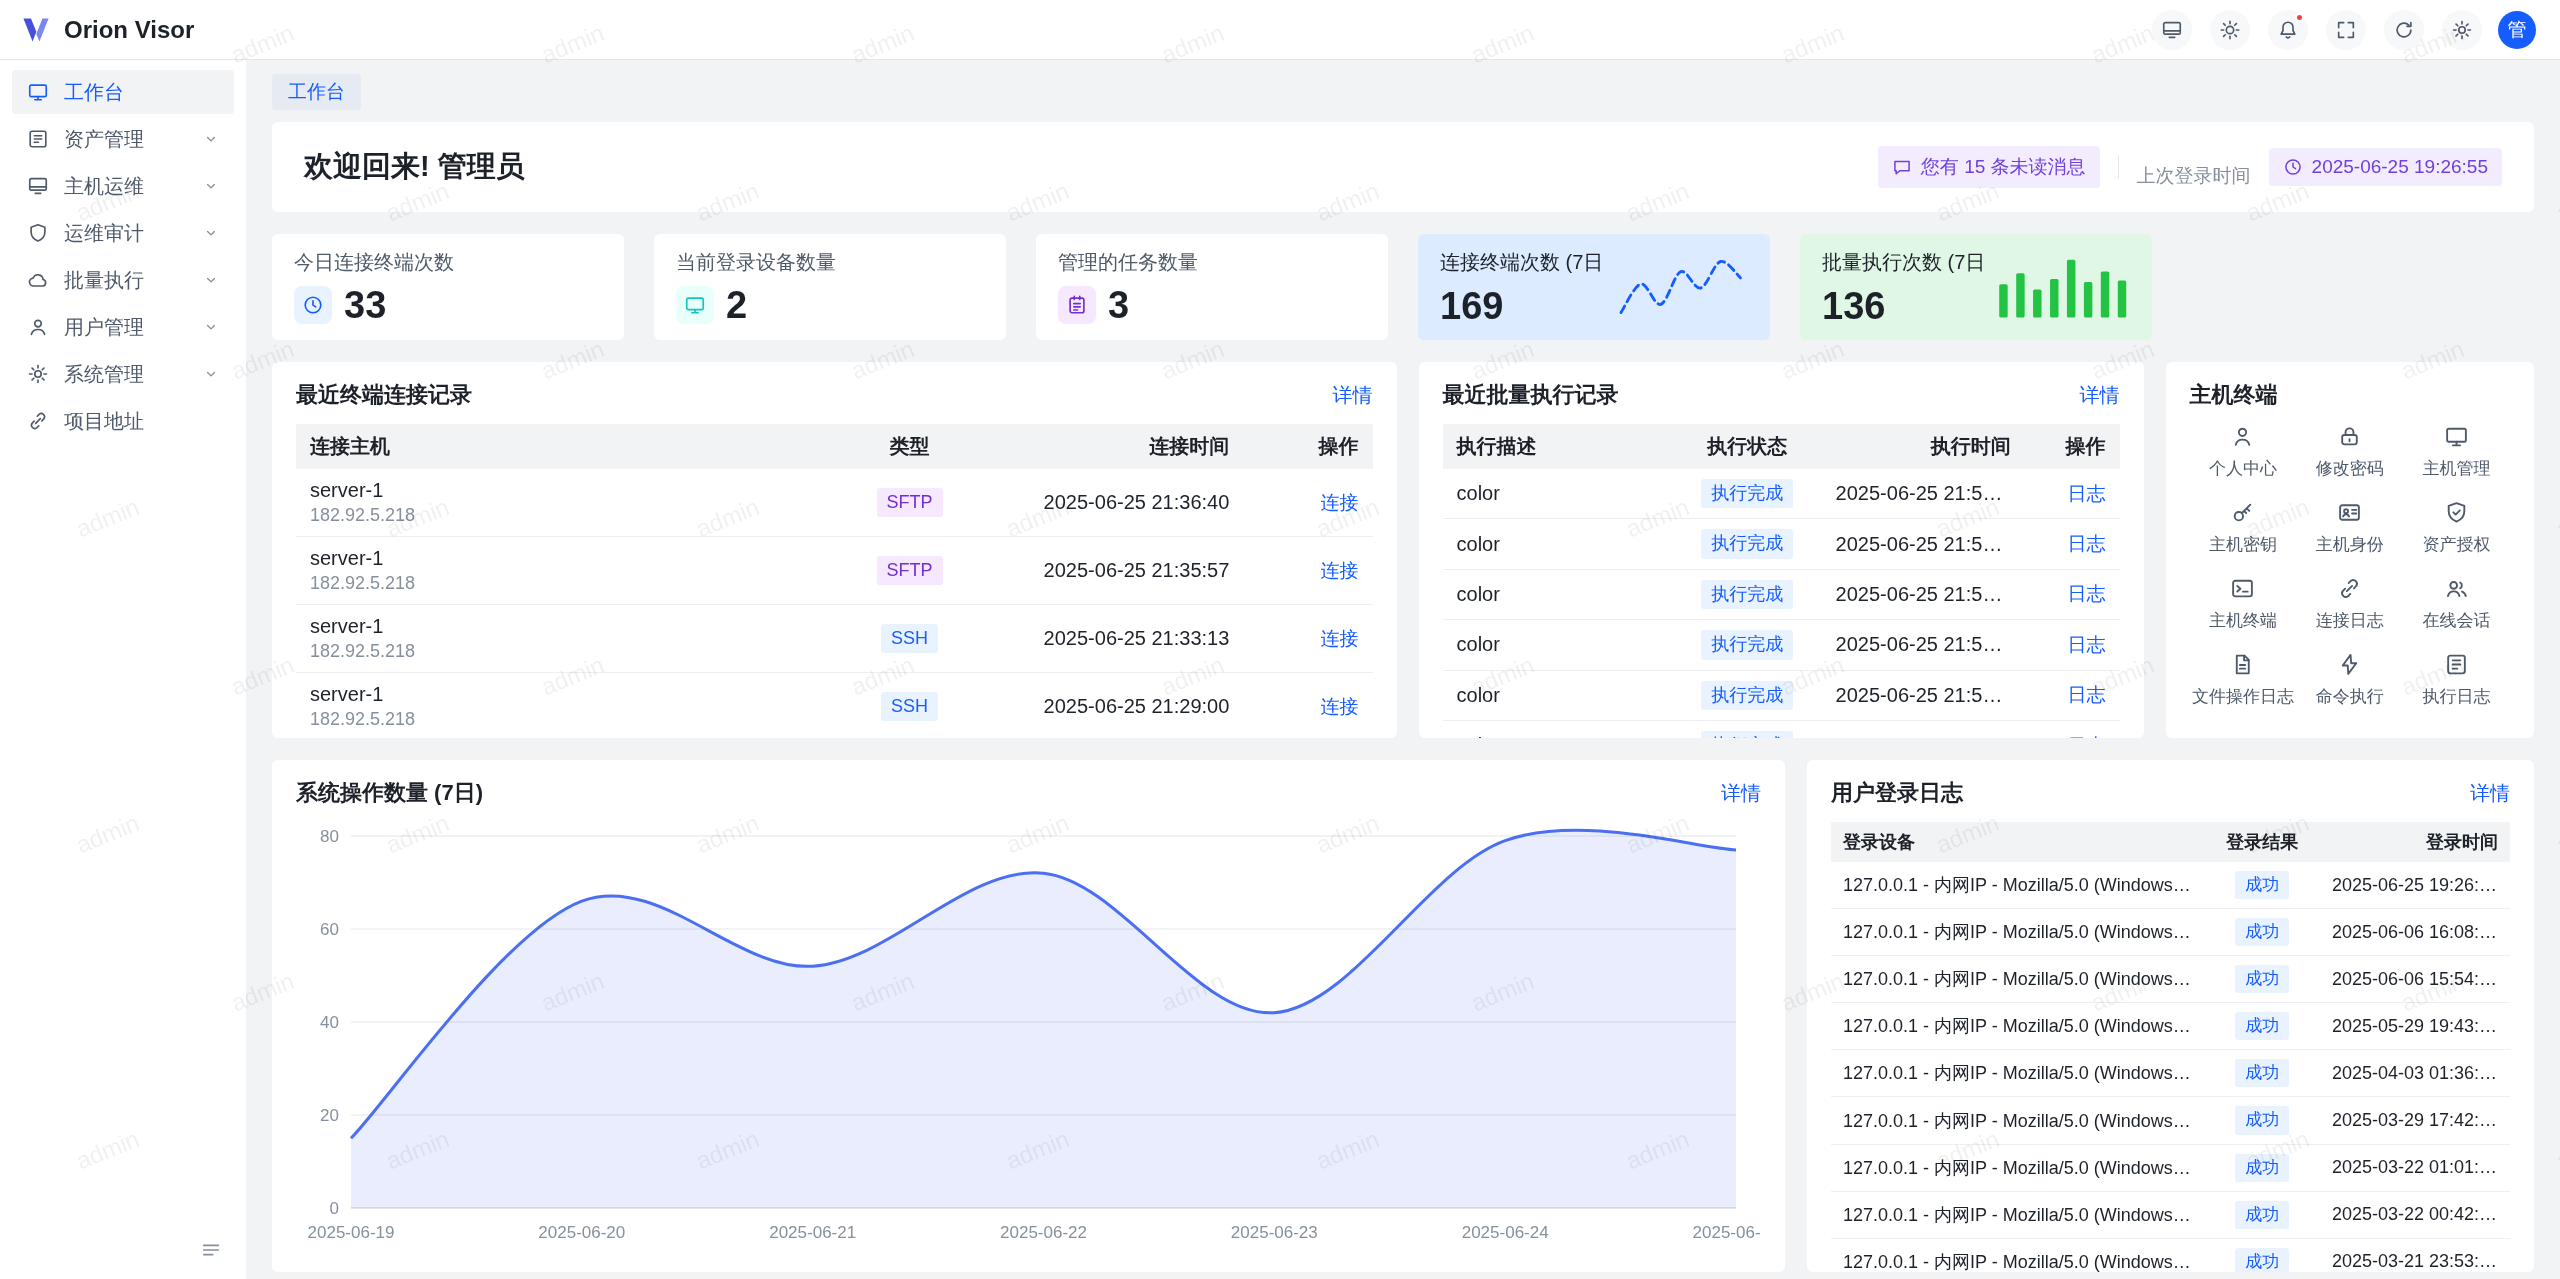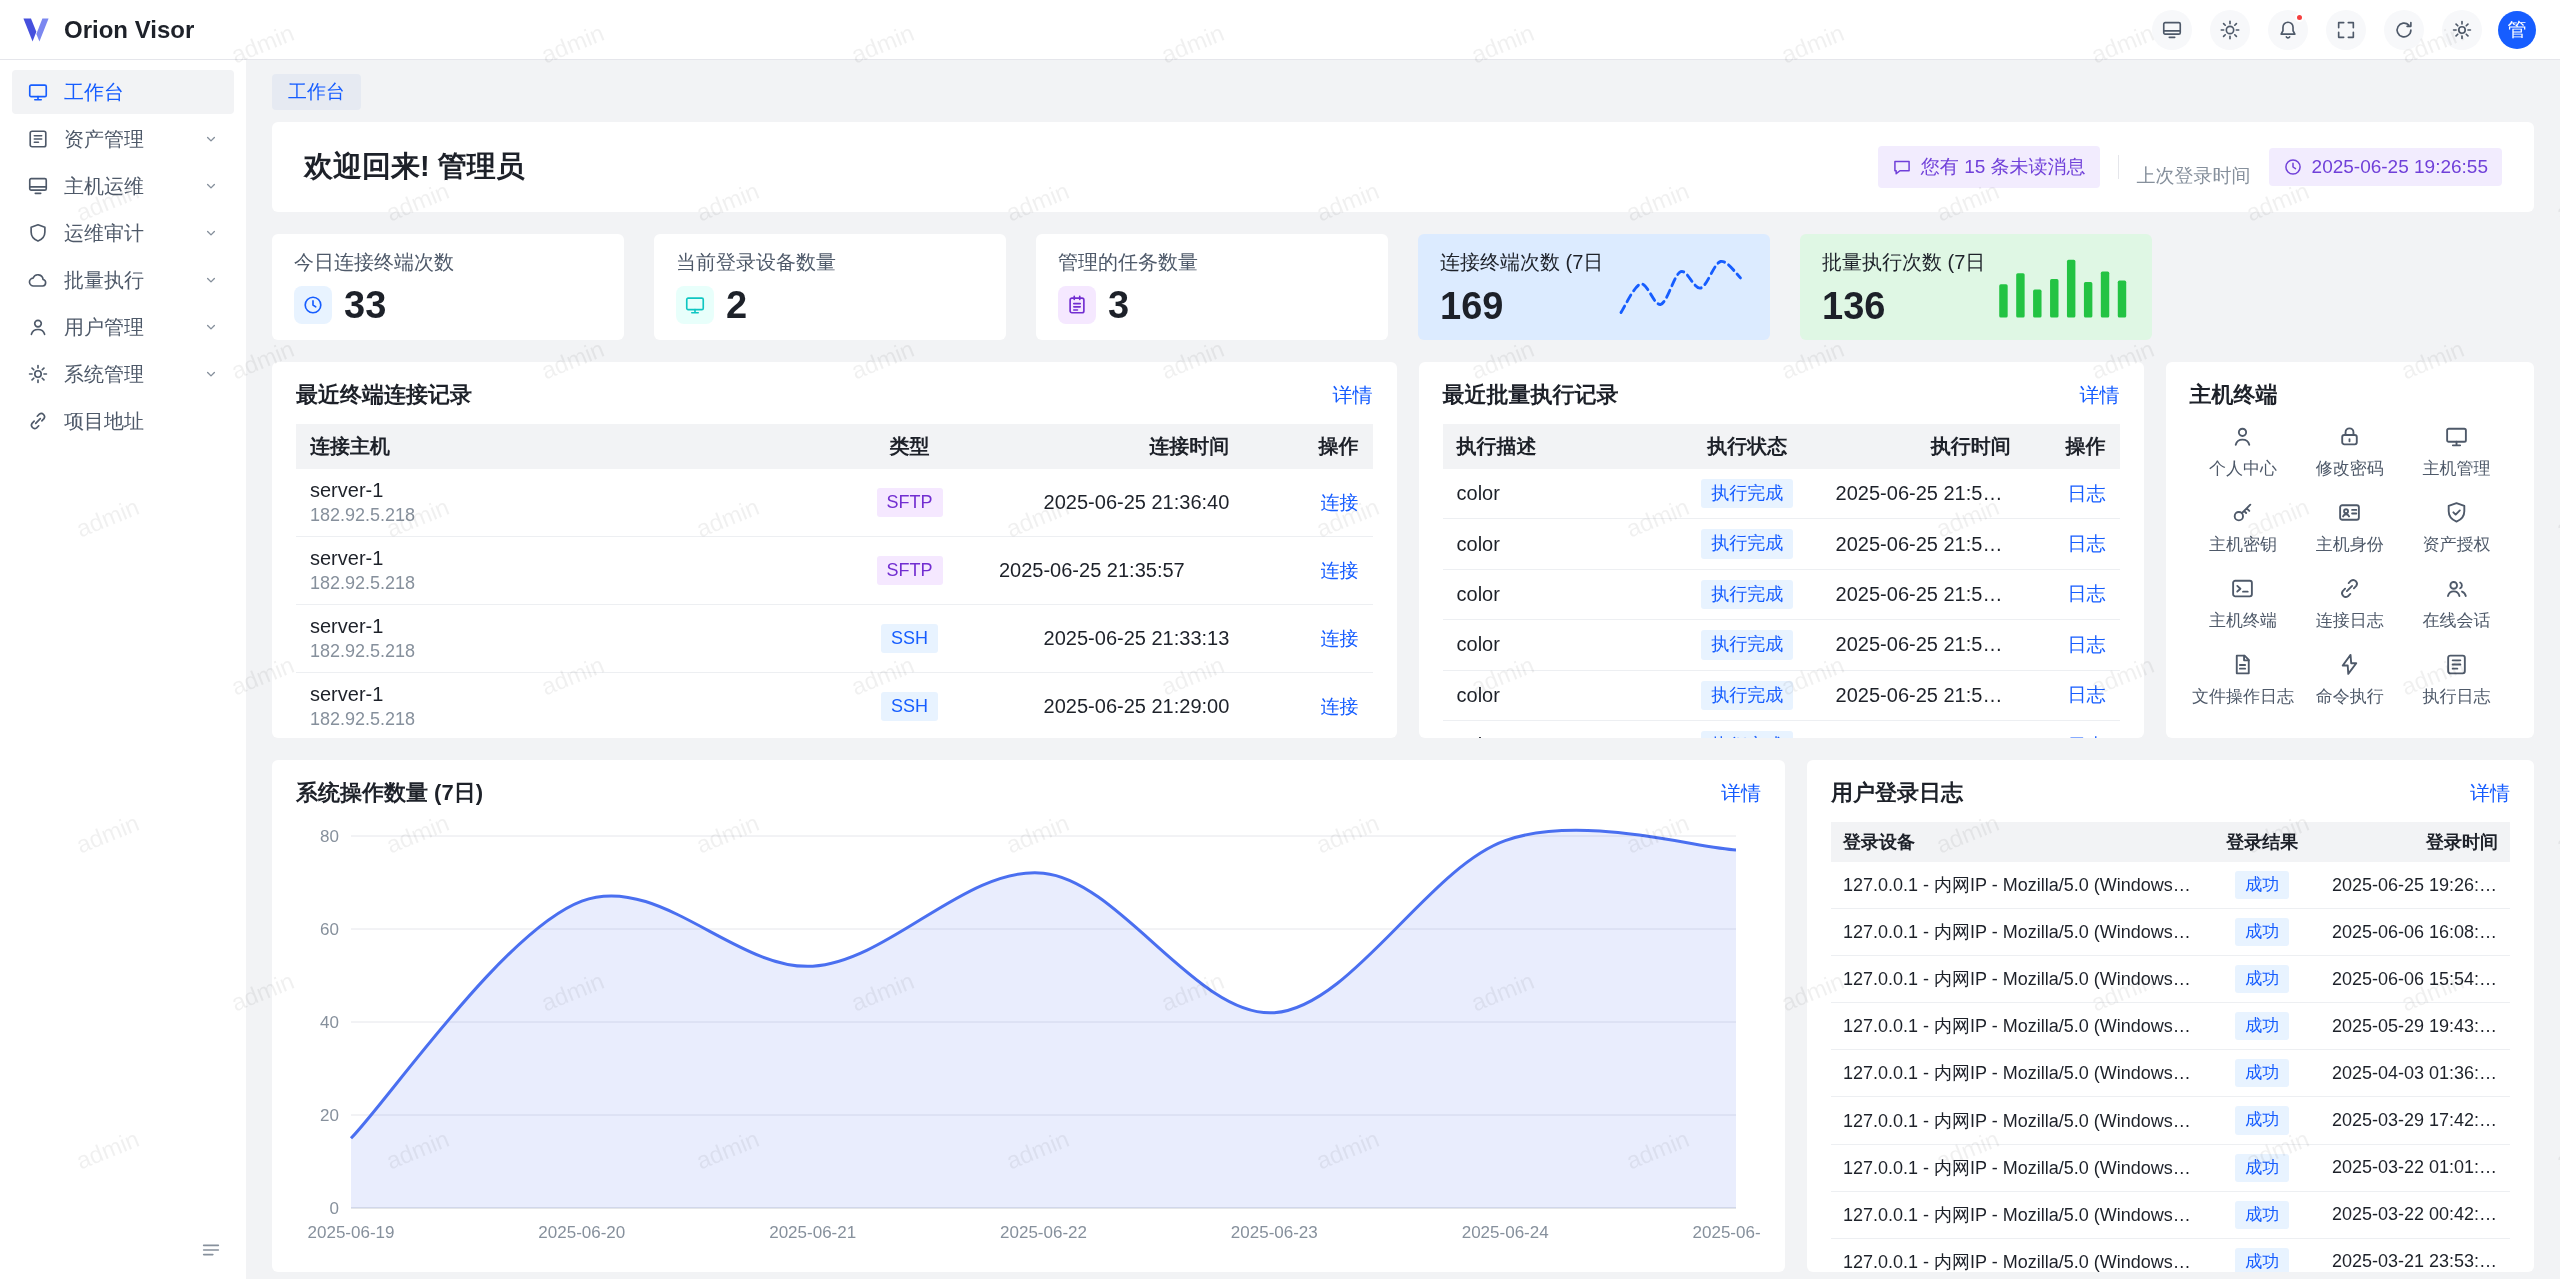--- a/index.html
+++ b/index.html
@@ -387,21 +387,21 @@
               <td style="text-align:center"><span class="tag purple">SFTP</span></td>
               <td style="text-align:right">2025-06-25 21:36:40</td>
               <td style="text-align:right"><a class="link">连接</a></td>
             </tr>
             <tr>
               <td>
                 <div class="host-name">server-1</div>
                 <div class="host-ip">182.92.5.218</div>
               </td>
               <td style="text-align:center"><span class="tag purple">SFTP</span></td>
-              <td style="">2025-06-25 21:35:57</td>
+              <td style="text-align:right">2025-06-25 21:35:57</td>
               <td style="text-align:right"><a class="link">连接</a></td>
             </tr>
             <tr>
               <td>
                 <div class="host-name">server-1</div>
                 <div class="host-ip">182.92.5.218</div>
               </td>
               <td style="text-align:center"><span class="tag blue">SSH</span></td>
               <td style="text-align:right">2025-06-25 21:33:13</td>
               <td style="text-align:right"><a class="link">连接</a></td>

